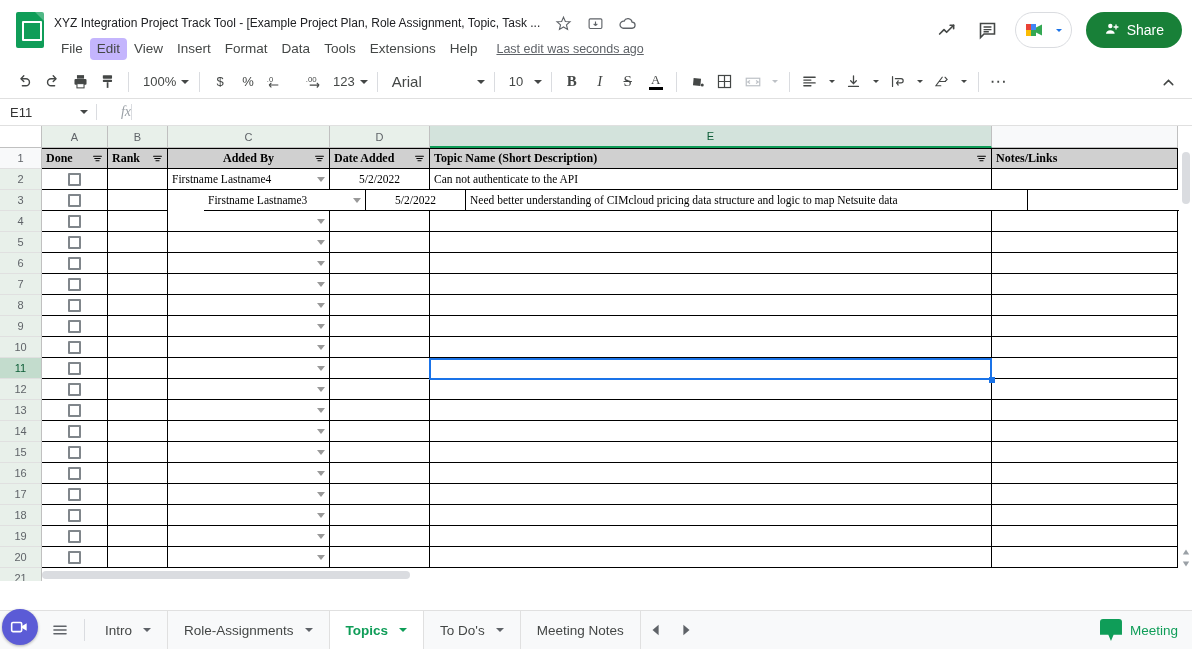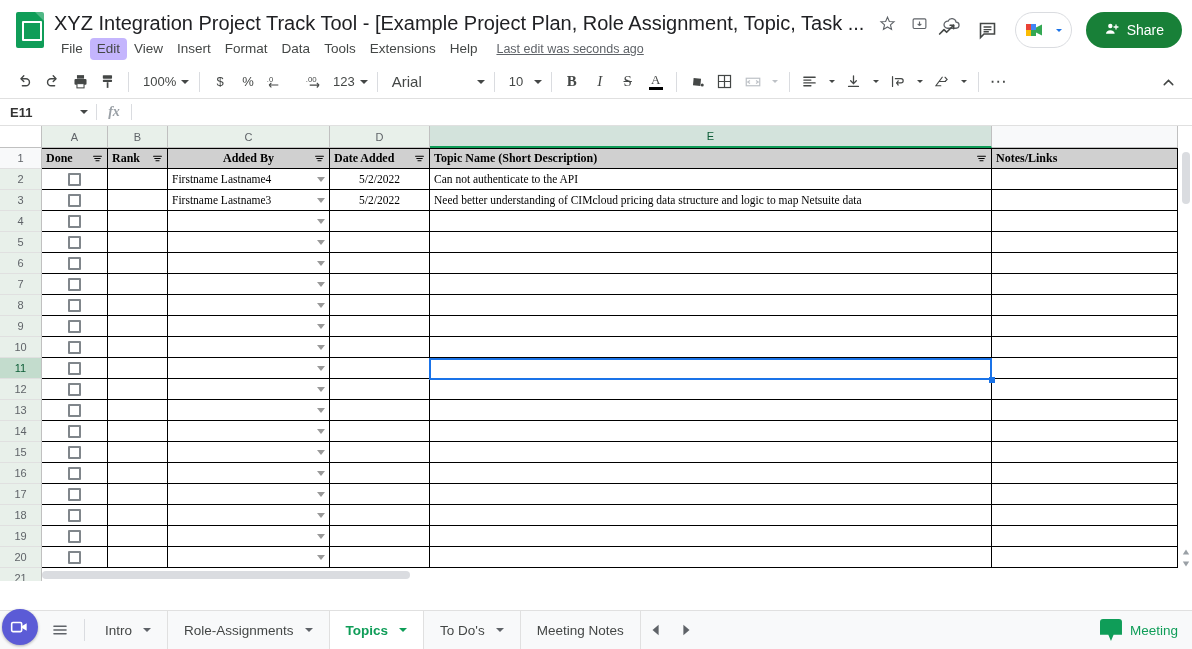--- a/index.html
+++ b/index.html
@@ -26,21 +26,21 @@
   }
   .sheets-ico:before{
     content:""; position:absolute;right:0;top:0;width:9px;height:9px;
     background:#fff; opacity:.28;
     clip-path:polygon(0 0,100% 100%,100% 0);
   }
   .sheets-grid{position:absolute;left:6px;top:9px;width:16px;height:16px;}
   .title-block{ margin-left:6px; flex:1 1 auto; min-width:0;}
   .title-row{ display:flex; align-items:center; height:30px; }
   .doc-title{
-    font-size:20px; color:#202124; letter-spacing:0; white-space:nowrap;
+    font-size:12px; color:#202124; letter-spacing:0; white-space:nowrap;
     font-family:"Liberation Sans", sans-serif; font-weight:400;
   }
   .title-icons{ display:flex; align-items:center; margin-left:12px; gap:10px; }
   .ticon{ width:22px;height:22px;display:flex;align-items:center;justify-content:center;cursor:pointer;color:#5f6368;}
   .ticon svg{display:block;}
   .menu-row{ display:flex; align-items:center; height:22px; margin-top:0px; gap:0px; }
   .menu-item{
     font-size:13.5px; color:#444746; padding:2px 7px; border-radius:4px; cursor:pointer;
     line-height:18px;
   }
@@ -77,28 +77,28 @@
   .tb-zoom{ width:58px; justify-content:flex-start; padding-left:8px; font-size:13px; color:#444746;}
   .tb-font{ width:104px; justify-content:flex-start; padding-left:8px; font-size:15px;}
   .tb-size{ width:44px; justify-content:flex-start; padding-left:8px; font-size:13px;}
   .caret{ width:0;height:0;border-left:4px solid transparent;border-right:4px solid transparent;border-top:4px solid #444746; margin-left:5px;}
   .caret.sm{ border-left-width:3.5px;border-right-width:3.5px;border-top-width:3.5px;}
   .tb-collapse{ position:absolute; right:0; top:3px; }
 
   
   .fbar{
     height:28px; display:flex; align-items:center; border-top:1px solid #e0e0e0;
-    border-bottom:1px solid #e0e0e0; background:#fff;font-weight:bold;
+    border-bottom:1px solid #e0e0e0; background:#fff;
   }
   .namebox{
     width:96px; height:100%; display:flex;align-items:center;justify-content:space-between;
     padding:0 8px 0 10px; font-size:13px; color:#333; cursor:pointer;
   }
   .fbar-sep{ width:1px;height:16px;background:#dadce0;}
-  .fx{ width:34px; text-align:center; font-style:italic; font-size:14px; color:#9aa0a6; font-family:"Liberation Serif",serif;}
+  .fx{ width:34px; text-align:right; font-style:italic; font-size:14px; color:#9aa0a6; font-family:"Liberation Serif",serif;}
   .finput{ flex:1; height:100%; font-size:13px; color:#202124; padding-left:8px; display:flex;align-items:center;}
 
   
   .gridwrap{ position:relative; height:455px; overflow:hidden; background:#fff; }
   .corner{
     position:absolute;left:0;top:0;width:42px;height:22px;background:#fff;
     border-right:1px solid #c0c0c0;border-bottom:1px solid #c0c0c0; z-index:6;
   }
   .colhdr{
     position:absolute;left:42px;top:0;height:22px;display:flex; z-index:5;
@@ -525,21 +525,21 @@
           </div>
           <div class="cell ctrtext" style="width: 100px;">5/2/2022</div>
           <div class="cell" style="width: 562px;">Can not authenticate to the API</div>
           <div class="cell" style="width: 186px;"></div>
         </div>
         <div class="row">
           <div class="cell" style="width: 66px;">
             <span class="cbox"></span>
           </div>
           <div class="cell" style="width: 60px;"></div>
-          <div class="cell" style="width: 162px;">
+          <div class="cell" style="width: 162px; margin-left: 36px;">
             <span>Firstname Lastname3</span>
             <span class="dd"></span>
           </div>
           <div class="cell ctrtext" style="width: 100px;">5/2/2022</div>
           <div class="cell" style="width: 562px;">Need better understanding of CIMcloud pricing data structure and logic to map Netsuite data</div>
           <div class="cell" style="width: 186px;"></div>
         </div>
         <div class="row">
           <div class="cell" style="width: 66px;">
             <span class="cbox"></span>

